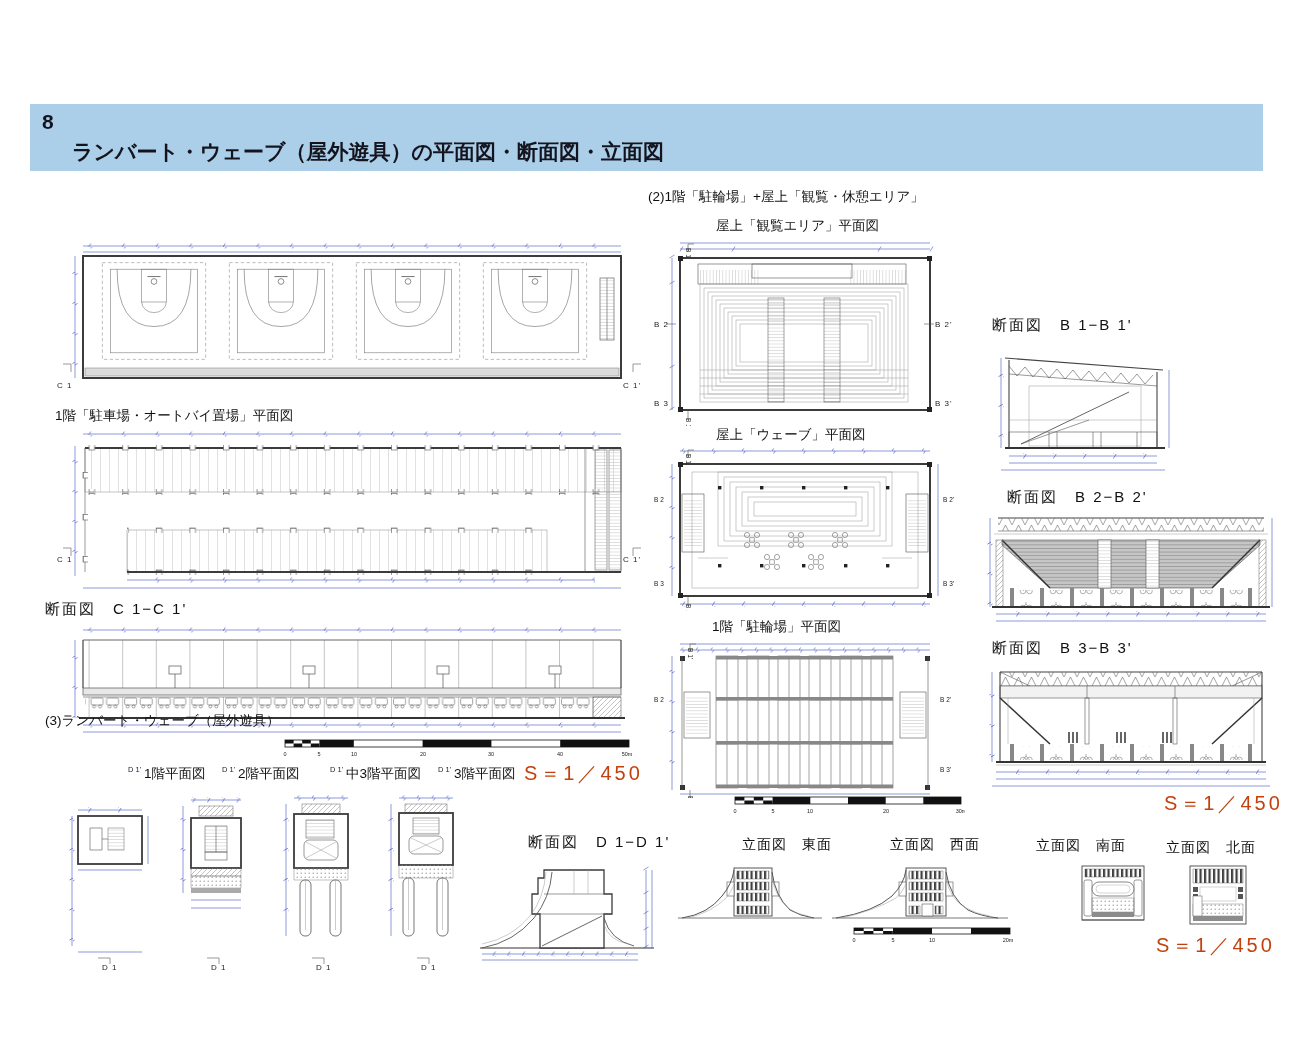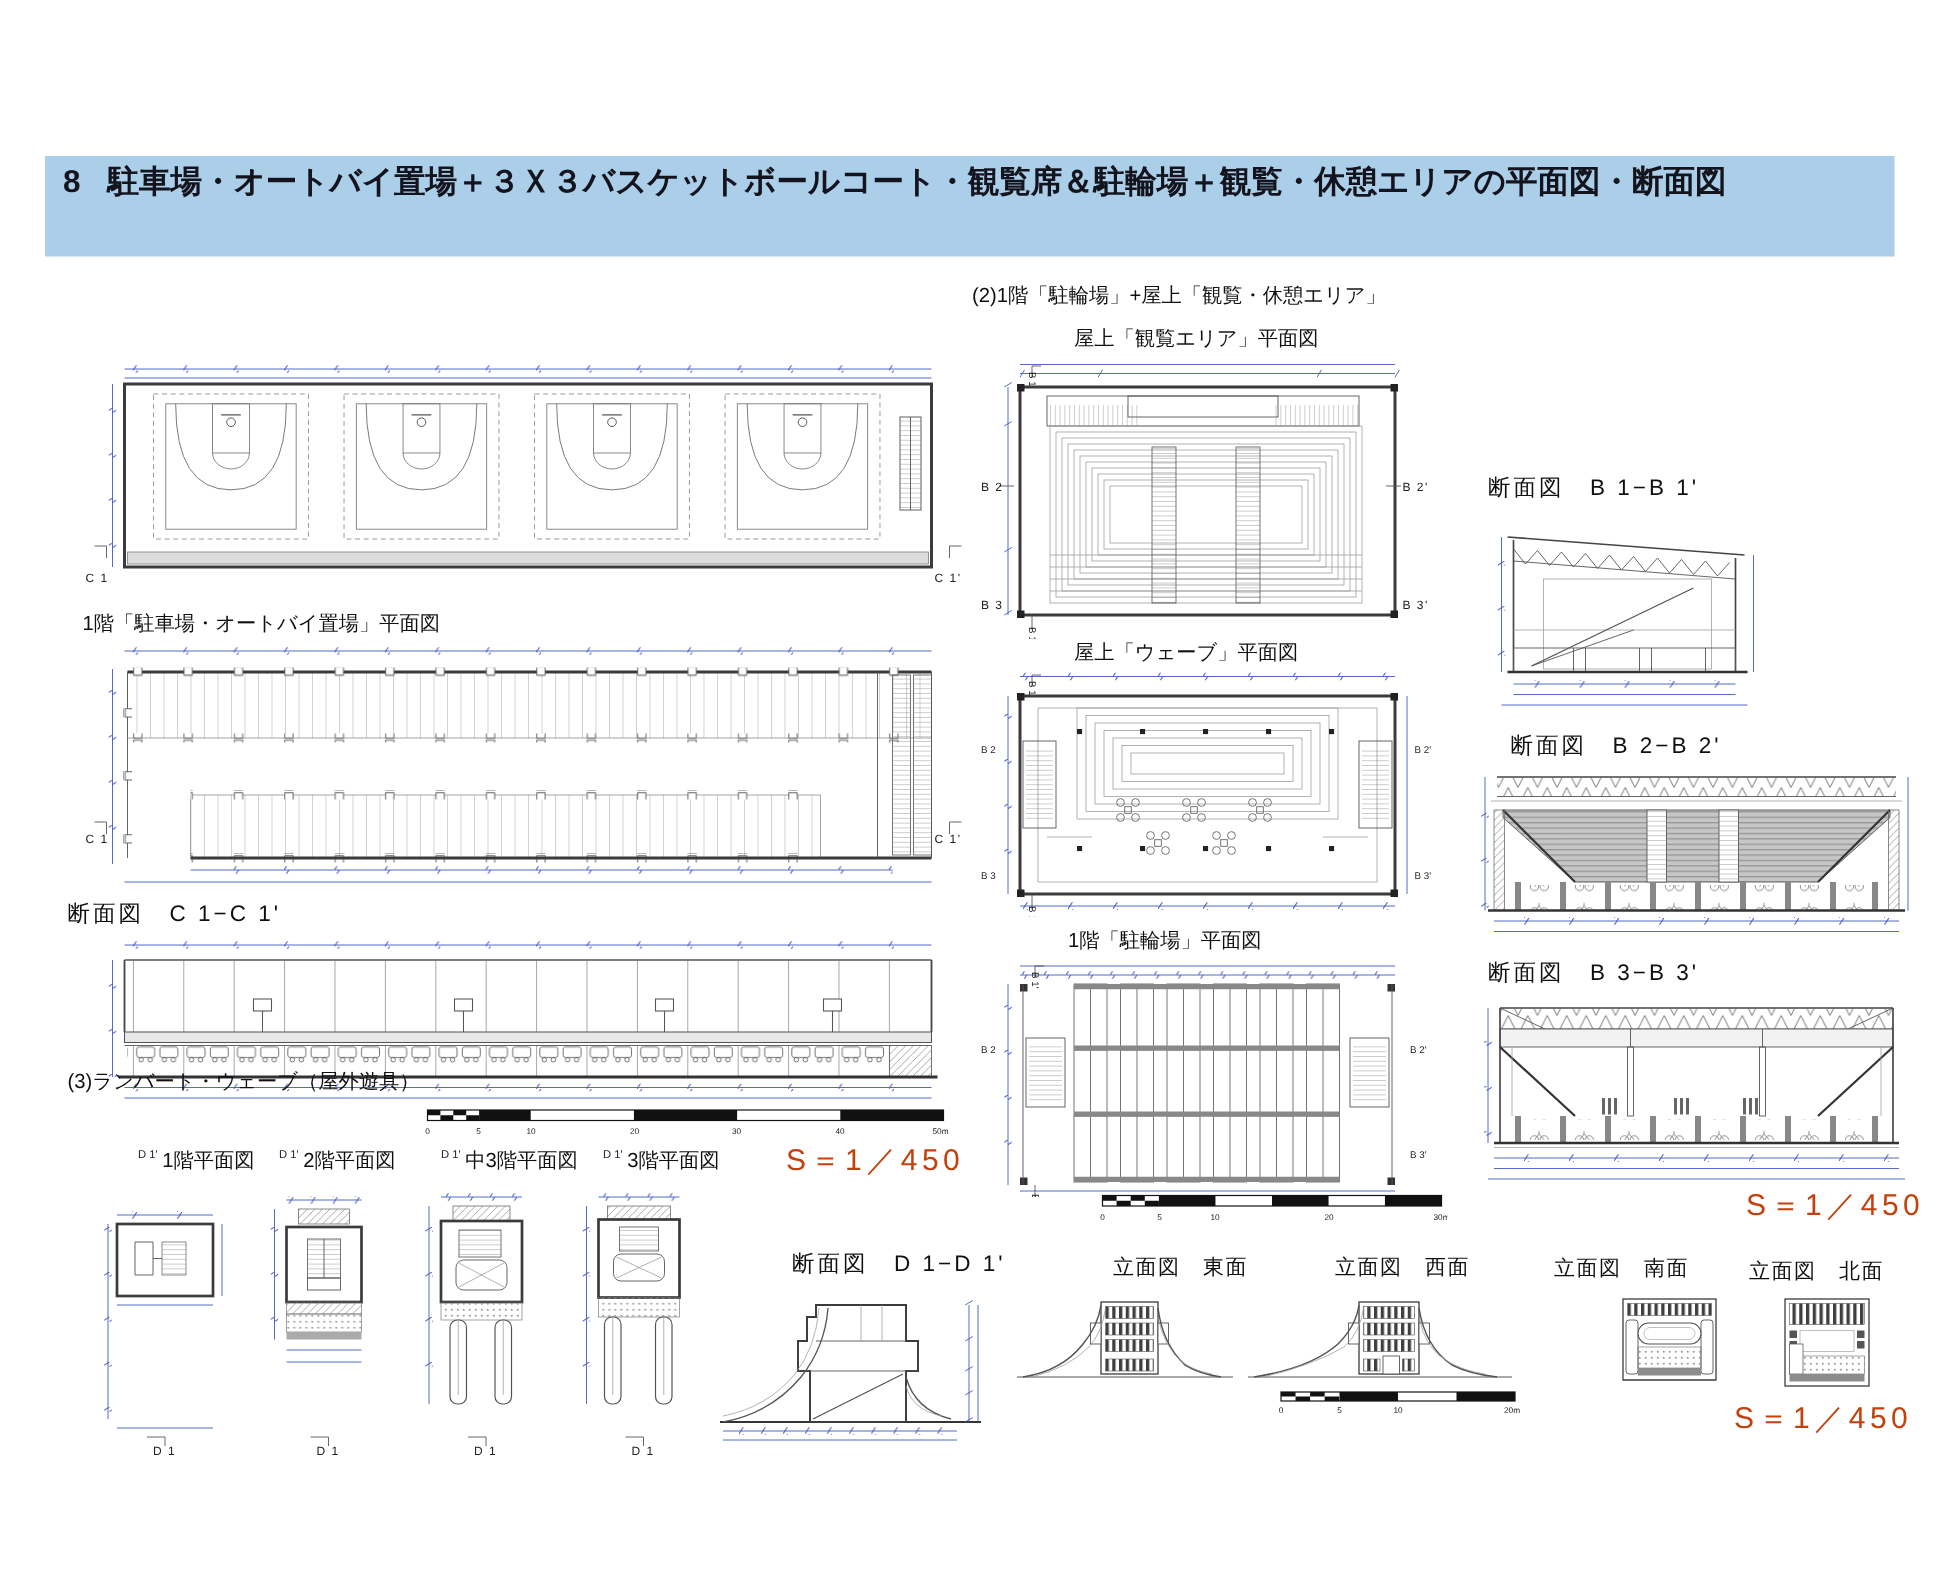--- a/index.html
+++ b/index.html
@@ -9,21 +9,21 @@
   .banner{background:#abcfe8;color:#14141e;font-weight:600;font-size:21px;line-height:30px;}
   .banner .row{display:flex;}
   .banner .num{margin:3px 18px 0 12px;}
   .banner .l1{margin-top:3px;}
   .banner .l2{margin-left:42px;}
   .h13{font-size:13.5px;color:#101010;}
   .h14{font-size:14px;color:#101010;letter-spacing:1px;}
   .h15{font-size:15px;color:#101010;letter-spacing:2px;}
   .s450{font-size:20px;letter-spacing:3px;color:#c2410c;}
   .plab{font-size:13.5px;color:#101010;white-space:nowrap;}
-  .plab .mk{font-size:7.5px;color:#223;vertical-align:top;margin-right:3px;letter-spacing:0;}
+  .plab .mk{font-size:7.5px;color:#223;vertical-align:top;margin-right:3px;letter-spacing:0;margin-left:36px;}
   svg{display:block;}
   svg text{font-family:"Liberation Sans","DejaVu Sans",sans-serif;}
   .mkt{font-size:8px;fill:#222;letter-spacing:1px;}
   .mks{font-size:6.5px;fill:#222;}
   .bart{font-size:5.5px;fill:#222;}
   .dim{stroke:#4059c0;stroke-width:.6;fill:none;}
   .thk{stroke:#3b3b3b;stroke-width:2;fill:none;}
   .ln{stroke:#555;stroke-width:.6;fill:none;}
   .lt{stroke:#999;stroke-width:.5;fill:none;}
 </style>
@@ -113,22 +113,22 @@
             <circle cx="13" cy="13" r="2.6"></circle>
           <rect x="5.8" y="5.8" width="4.4" height="4.4"></rect>
         </g>
       </symbol>
     </defs>
   </svg>
 
   <div class="abs banner" style="left:30px;top:104px;width:1233px;height:67px;">
     <div class="row">
       <span class="num">8</span>
-      <span class="l1">駐車場・オートバイ置場＋３Ｘ３バスケットボールコート・観覧席＆駐輪場＋観覧・休憩エリアの平面図・断面図</span>
     </div>
+    <div class="l2">ランバート・ウェーブ（屋外遊具）の平面図・断面図・立面図</div>
   </div>
 
 
   <svg class="abs" style="left:55px;top:242px;" width="600" height="152" viewBox="0 0 600 152">
     <line x1="28" y1="4" x2="566" y2="4" class="dim"></line>
     <rect x="28" y="1.5" width="538" height="5" fill="url(#tickA)"></rect>
     <line x1="28" y1="10" x2="566" y2="10" class="dim"></line>
     <line x1="20" y1="14" x2="20" y2="136" class="dim"></line>
     <rect x="17.5" y="14" width="5" height="122" fill="url(#tickV)"></rect>
     <rect x="28" y="14" width="538" height="122" class="thk"></rect>

